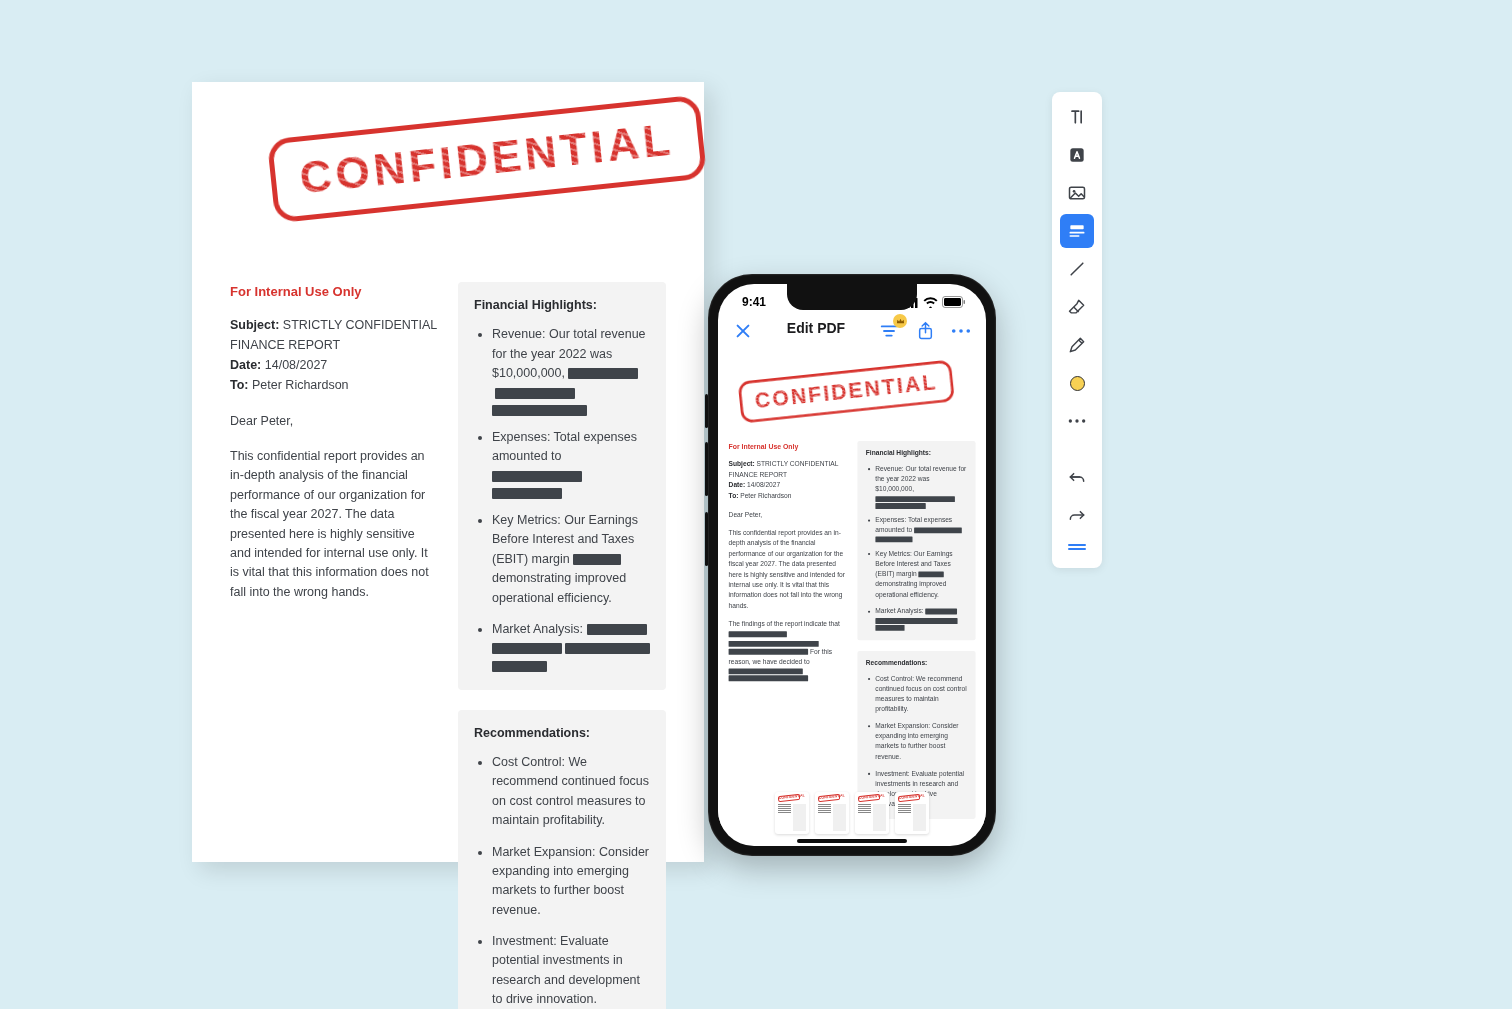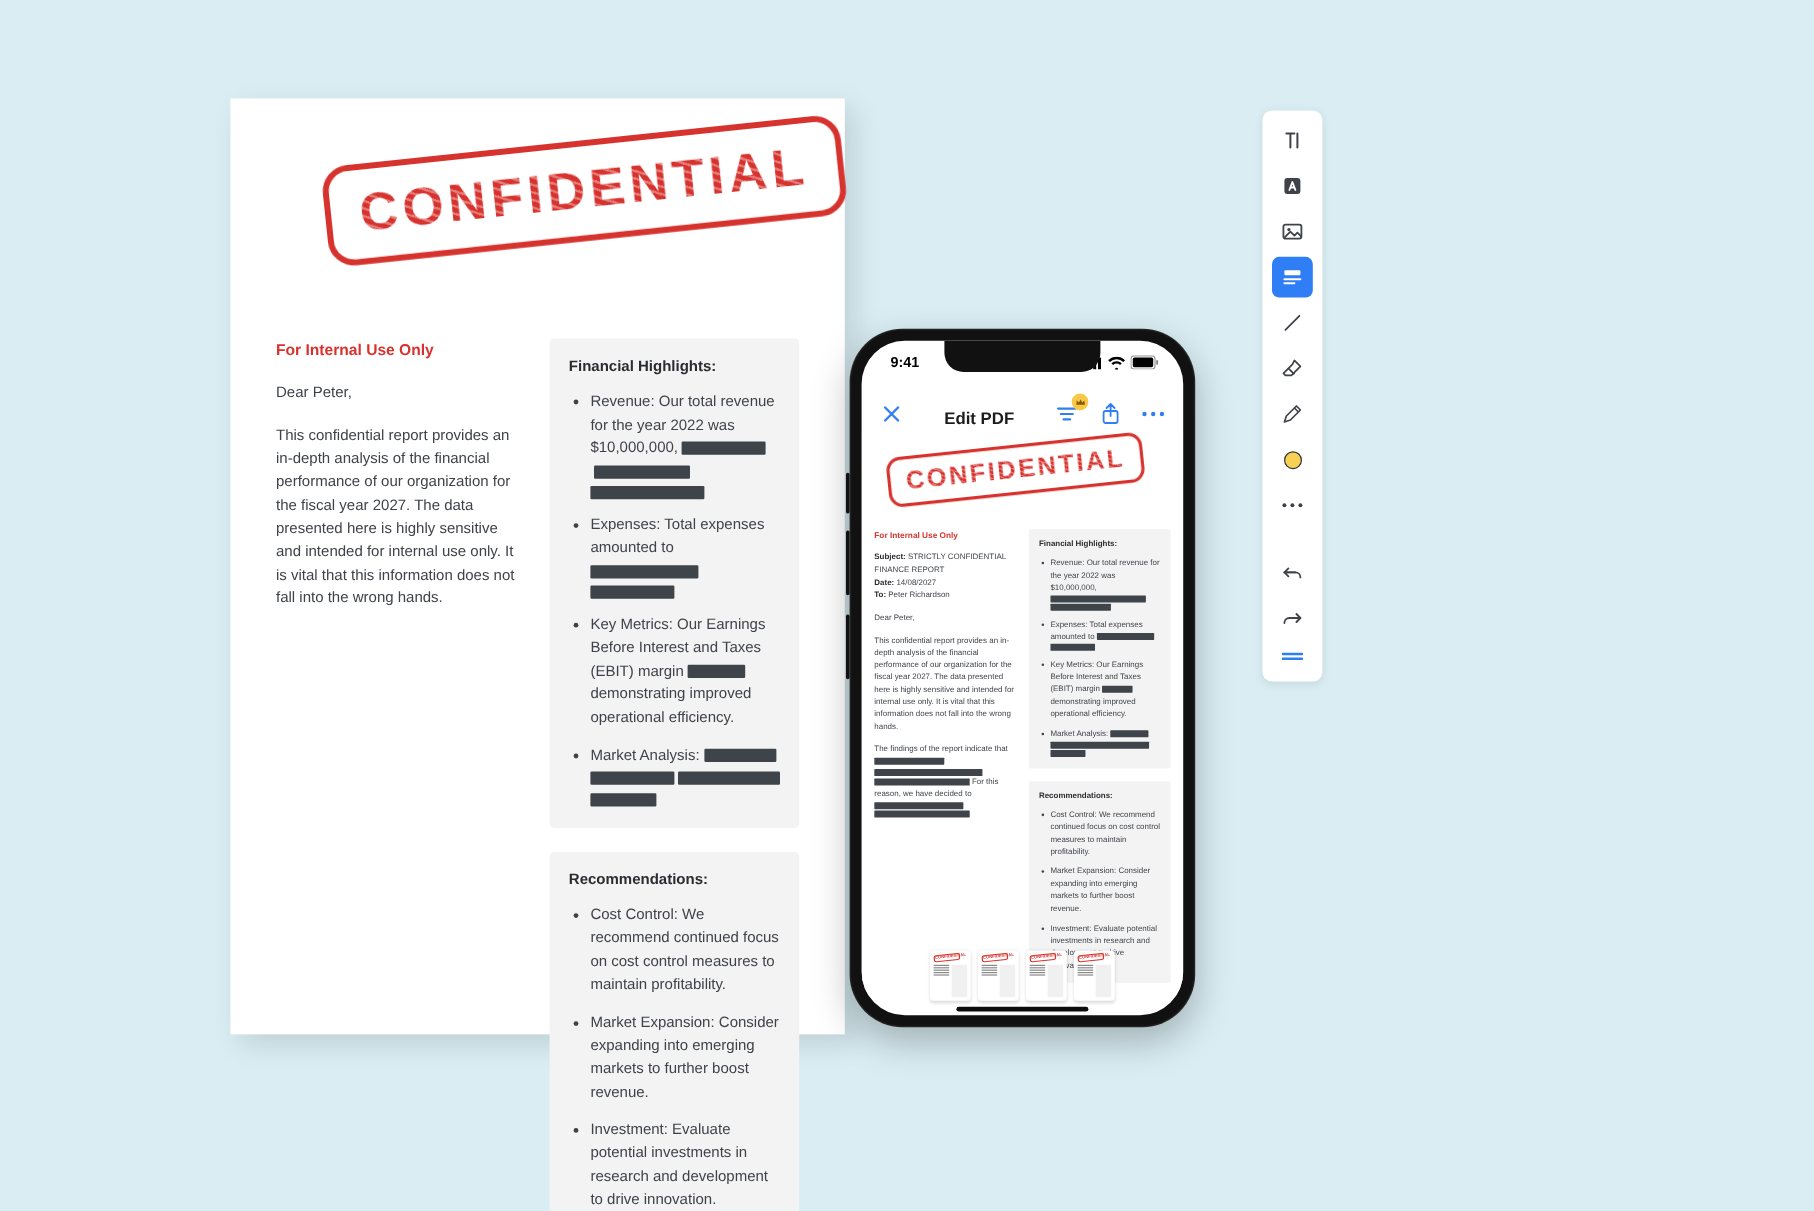--- a/index.html
+++ b/index.html
@@ -94,21 +94,21 @@
       width: 130px; height:26px; background:#111; border-bottom-left-radius:16px; border-bottom-right-radius:16px;
       z-index:10;
     }
     .status-bar {
       height:36px; display:flex; align-items:center; justify-content:space-between;
       padding: 0 20px 0 24px; font-size:12px; font-weight:600; color:#000;
     }
     .s-icons { display:flex; gap:4px; align-items:center; }
     .s-icons svg { display:block; }
     .nav-bar {
-      height: 36px; display:flex; align-items:flex-end; justify-content:space-between;
+      height: 36px; display:flex; align-items:flex-start; justify-content:space-between;
       padding: 0 14px;
     }
     .nav-title { font-size:14px; font-weight:600; color:#1c1c1e; }
     .nav-left, .nav-right { display:flex; align-items:center; gap:14px; }
     .nav-left svg, .nav-right svg { display:block; }
     .nav-btn { display:flex; align-items:center; justify-content:center; width:22px; height:22px; position:relative;}
     .crown-badge{
       position:absolute; top:-6px; right:-7px; width:14px; height:14px; background:#f7c948; border-radius:50%;
       display:flex; align-items:center; justify-content:center;
     }
@@ -168,20 +168,25 @@
 <body>
 
 <div class="doc">
   <div class="stamp-wrap">
     <div class="stamp">CONFIDENTIAL</div>
   </div>
   <div class="doc-body">
 
     <div class="col">
       <div class="internal">For Internal Use Only</div>
+      <div class="meta">
+        <div><b>Subject:</b> <span>STRICTLY CONFIDENTIAL FINANCE REPORT</span></div>
+        <div><b>Date:</b> <span>14/08/2027</span></div>
+        <div><b>To:</b> <span>Peter Richardson</span></div>
+      </div>
       <div class="para">Dear Peter,</div>
       <div class="para">This confidential report provides an in-depth analysis of the financial performance of our organization for the fiscal year 2027. The data presented here is highly sensitive and intended for internal use only. It is vital that this information does not fall into the wrong hands.</div>
     </div>
 
     <div class="col col-right">
       <div class="panel">
         <h4>Financial Highlights:</h4>
         <ul>
           <li>
             <span>Revenue: Our total revenue for the year 2022 was $10,000,000,</span>

